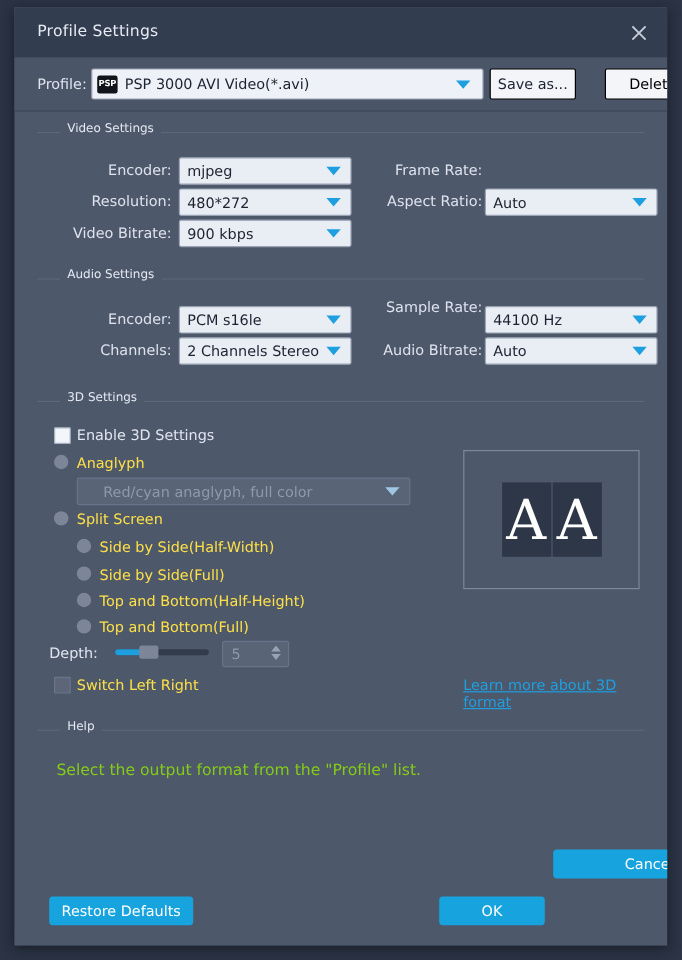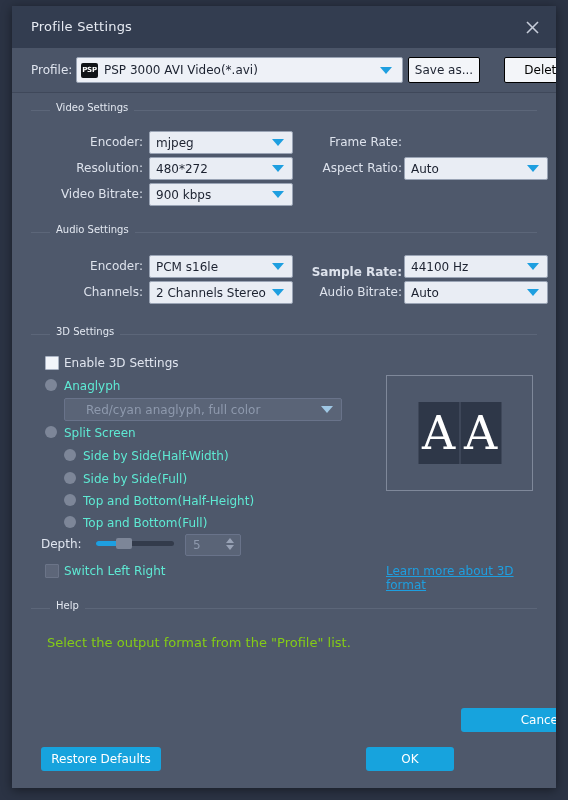--- a/index.html
+++ b/index.html
@@ -196,21 +196,21 @@
     width: 12px; height: 12px;
     border-radius: 50%;
     background: #7d8698;
     cursor: default;
   }
   .opt-label {
     position: absolute;
     font-size: 12px;
     color: #e0e5ef;
   }
-  .opt-label.disabled { color: #5eead4; text-align: right; }
+  .opt-label.disabled { color: #fde047; text-align: right; }
 
   
   .preview {
     position: absolute;
     left: 374px;
     top: 369px;
     width: 145px;
     height: 114px;
     border: 1px solid #7f889a;
   }
@@ -388,21 +388,21 @@
     <span class="val">PCM s16le</span>
     <span class="caret"></span>
   </div>
 
   <div class="fld-label" style="left:29px; top:279px; width:102px;">Channels:</div>
   <div class="sel" style="left:137px; top:275px; width:142px;">
     <span class="val">2 Channels Stereo</span>
     <span class="caret"></span>
   </div>
 
-  <div class="fld-label" style="left:288px; top:259px; width:102px;font-weight:bold;">Sample Rate:</div>
+  <div class="fld-label" style="left:288px; top:243px; width:102px;">Sample Rate:</div>
   <div class="sel" style="left:392px; top:249px; width:142px;">
     <span class="val">44100 Hz</span>
     <span class="caret"></span>
   </div>
 
   <div class="fld-label" style="left:288px; top:279px; width:102px;">Audio Bitrate:</div>
   <div class="sel" style="left:392px; top:275px; width:142px;">
     <span class="val">Auto</span>
     <span class="caret"></span>
   </div>

